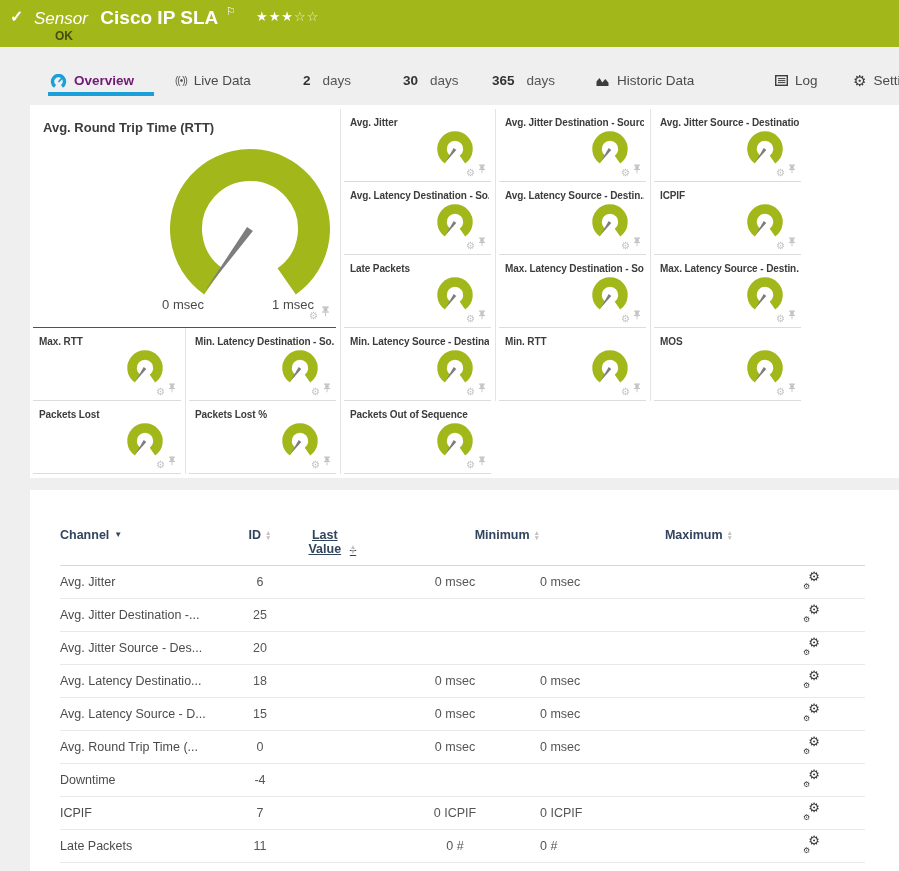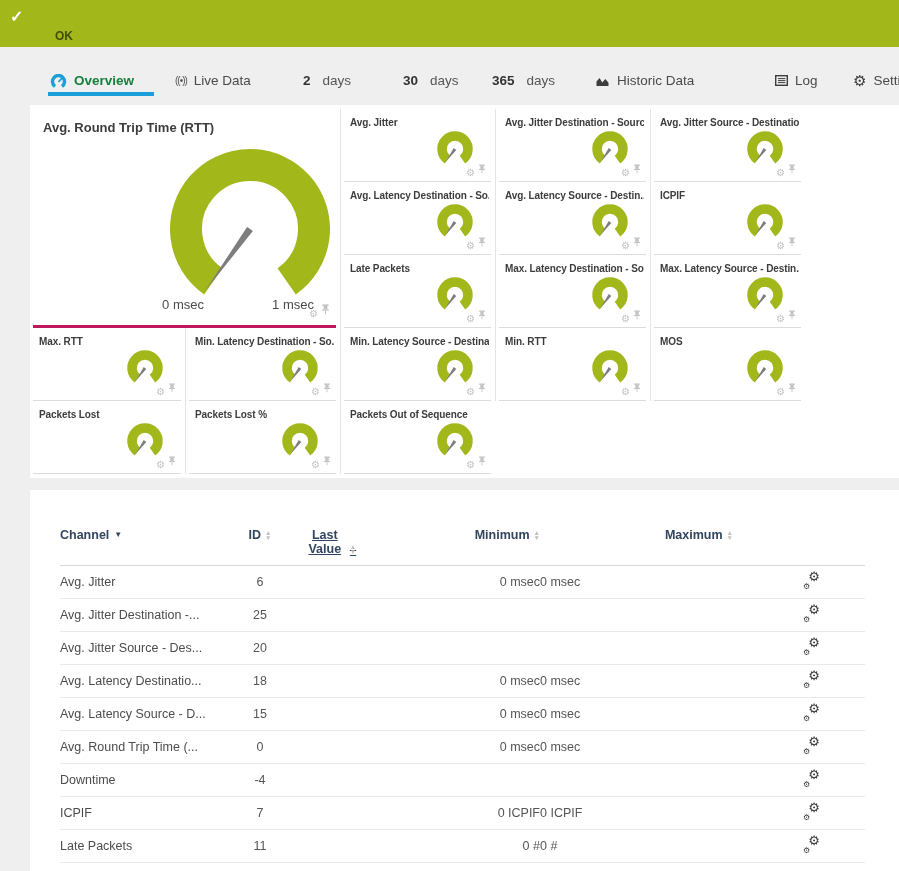--- a/index.html
+++ b/index.html
@@ -17,31 +17,31 @@
   .hdr-kind { font-style:italic; font-size:17px; }
   .hdr-name { font-weight:bold; font-size:19px; margin-left:8px; }
   .hdr-flag { font-size:11px; vertical-align:9px; margin-left:3px; }
   .hdr-stars { margin-left:16px; font-size:13px; letter-spacing:1px; vertical-align:3px; }
   .hdr-stars .dim { opacity:.8; }
   .hdr-status { position:absolute; left:55px; top:29px; font-size:12px; font-weight:bold; color:rgba(20,25,0,.68); }
   
   .tab { position:absolute; top:73px; display:flex; align-items:center; gap:7px;
          font-size:13.5px; color:#4a4a4a; white-space:nowrap; cursor:pointer; }
   .tab .ticon { display:inline-flex; align-items:center; }
-  .tab.active { color:#15803d; font-weight:bold; }
+  .tab.active { color:#701a75; font-weight:bold; }
   .tab-num { font-weight:bold; color:#333; }
   .tab-unit { color:#555; margin-left:5px; }
   .live-glyph { font-size:10px; color:#555; letter-spacing:-1px; }
   .gear-glyph { font-size:15px; color:#3b3b3b; line-height:10px; }
   .tab-underline { position:absolute; left:48px; top:92px; width:106px; height:4px; background:#1b9fd9; }
   
   .panel1 { position:absolute; left:30px; top:105px; width:869px; height:373px; background:#fff; }
   .ggrid { display:grid; grid-template-columns:repeat(5,155px); grid-auto-rows:73px; padding-top:4px; }
   .big-tile { grid-column:1/3; grid-row:1/4; position:relative; }
-  .big-in { position:absolute; left:3px; right:4px; top:0; bottom:0; border-bottom:3px solid #be185d; }
+  .big-in { position:absolute; left:3px; right:4px; top:0; bottom:0; border-bottom:1px solid #be185d; }
   .big-title { position:absolute; left:10px; top:11px; font-size:13px; font-weight:bold; color:#3c3c3c; }
   .big-svg { position:absolute; left:112px; top:28px; }
   .gmin { position:absolute; left:112px; top:188px; width:76px; text-align:center; font-size:13px; color:#4a4a4a; }
   .gmax { position:absolute; left:222px; top:188px; width:76px; text-align:center; font-size:13px; color:#4a4a4a; }
   .tile-controls { position:absolute; right:6px; bottom:6px; display:flex; align-items:flex-end; gap:3px; }
   .ctl-gear { font-size:10px; color:#c3c3c3; line-height:10px; cursor:pointer; }
   .g-tile { position:relative; border-left:1px solid #e4e4e4; }
   .g-tile.no-left { border-left:none; }
   .g-in { position:absolute; left:3px; right:4px; top:0; bottom:0; border-bottom:1px solid #dcdcdc; }
   .g-title { position:absolute; left:6px; top:8px; right:2px; font-size:10px; font-weight:bold;
@@ -50,41 +50,47 @@
   .g-controls { position:absolute; right:5px; bottom:3px; display:flex; align-items:flex-end; gap:3px; }
   
   .panel2 { position:absolute; left:30px; top:490px; width:869px; height:381px; background:#fff; overflow:hidden; }
   .tbl { margin:30px 34px 0 30px; }
   .t-head { display:flex; align-items:flex-start; padding-top:8px; height:46px;
             border-bottom:1px solid #d8d8d8; font-size:12.5px; font-weight:bold; color:#32455e; }
   .hc { display:flex; align-items:flex-start; cursor:pointer; }
   .c1 { width:170px; }
   .c2 { width:60px; justify-content:center; text-align:center; }
   .c3 { width:80px; justify-content:center; text-align:center;text-decoration:underline; }
-  .c4 { width:170px; justify-content:flex-end; text-align:right; }
+  .c4 { width:170px; justify-content:flex-end; text-align:center; }
   .c5 { width:193px; justify-content:flex-end; text-align:left; }
   .c6 { flex:1; text-align:right; padding-right:45px; }
   .hc.c4 { margin-right:-28px; } .hc.c5 { margin-left:28px; margin-right:-30px; }
   .lastv { display:inline-block; width:42px; text-align:center; }
   .sort { display:inline-flex; flex-direction:column; font-size:6.5px; line-height:5px;
           color:#c0c0c0; margin-left:4px; margin-top:2px; }
   .sorted-arrow { font-size:8px; color:#32455e; margin-left:5px; margin-top:2px; }
   .t-row { display:flex; align-items:center; height:33px; border-bottom:1px solid #e9e9e9;
            font-size:12.5px; color:#4c4c4c; }
   .t-row .c2 { color:#555; }
   .t-row .c4,.t-row .c5 { color:#555; }
   .gears { position:relative; display:inline-block; width:17px; height:15px; cursor:pointer; }
   .gears .g1 { position:absolute; right:0; top:-4px; font-size:13px; color:#3a3a3a; }
   .gears .g2 { position:absolute; left:0; bottom:-3px; font-size:8px; color:#3a3a3a; }
 </style>
 </head>
 <body>
 
 <div class="hdr">
   <span class="hdr-check">✓</span>
+  <div class="hdr-line1">
+    <span class="hdr-kind">Sensor</span>
+    <span class="hdr-name">Cisco IP SLA</span>
+    <span class="hdr-flag">⚐</span>
+    <span class="hdr-stars" id="stars"><span>★</span><span>★</span><span>★</span><span class="dim">☆</span><span class="dim">☆</span></span>
+  </div>
   <div class="hdr-status">OK</div>
 </div>
 
 <div class="tab active" style="left:50px">
   <span class="ticon">
     <svg width="17" height="14" viewBox="0 0 17 14">
       <path d="M5.06 12.41 A6 6 0 1 1 11.94 12.41" fill="none" stroke="#1b9fd9" stroke-width="3.4"></path>
       <line x1="8.5" y1="8" x2="12.6" y2="3.4" stroke="#1b9fd9" stroke-width="1.7"></line>
     </svg>
   </span>

